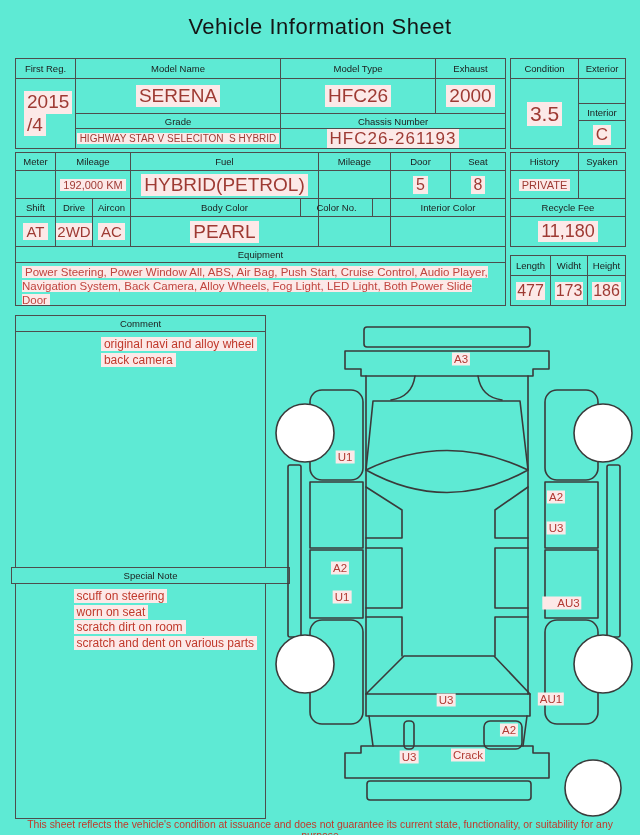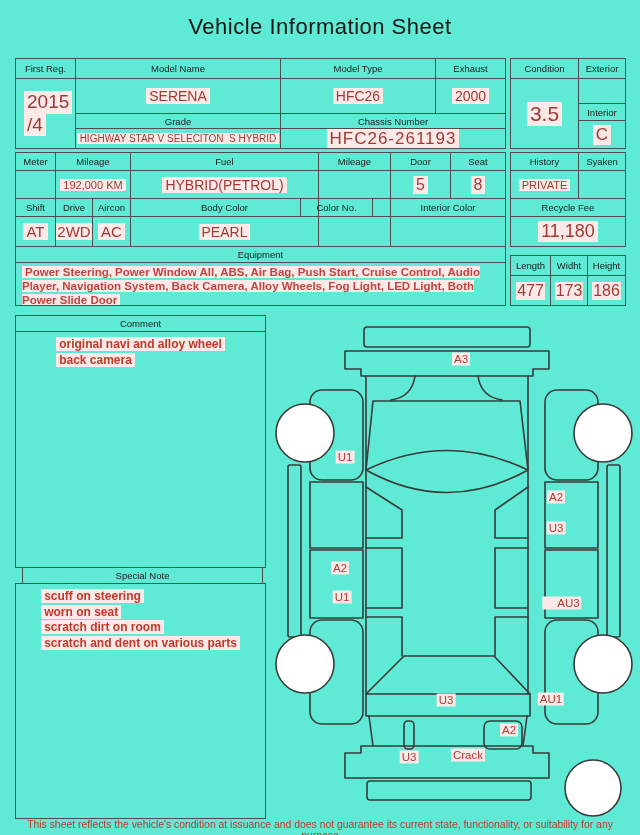--- a/index.html
+++ b/index.html
@@ -18,23 +18,23 @@
     position:absolute;left:0;top:14px;width:640px;text-align:center;
     font-size:22px;color:#151515;letter-spacing:0.5px;
   }
   .cell{
     position:absolute;box-sizing:border-box;border:1px solid var(--c-line);
     display:flex;align-items:center;justify-content:center;overflow:hidden;
   }
   .cell.h{font-size:9.5px;color:#1c1c1c;}
   .cell.v{color:var(--c-value-text);}
   .hl{background:var(--c-highlight);padding:0 3px;}
-  .left{justify-content:center;font-weight:bold;}
+  .left{justify-content:flex-end;}
   .topalign{align-items:flex-start;}
-  .big{font-size:14px;justify-content:center;}
+  .big{font-size:19px;justify-content:center;}
   .mid{font-size:15px;}
   .num{font-size:16px;color:var(--c-accent-red);}
   .firstreg{flex-direction:column;align-items:flex-start;padding-left:8px;font-size:19px;line-height:1.2;}
   .gradeval{font-size:10px;white-space:pre;}
   .chassisval{font-size:17px;letter-spacing:1px;}
   .cond{font-size:21px;}
   .smallval{font-size:11px;}
   .equiptext{
     font-size:11.5px;line-height:14px;color:#c0453f;
     padding:2px 6px;text-align:left;display:block;
@@ -181,21 +181,21 @@
       <span class="hl" style="padding:0 1px">186</span>
     </div>
 
   <div class="cell h" style="left:15px;top:315px;width:251px;height:17px">Comment</div>
   <div class="cell v topalign left" style="left:15px;top:331px;width:251px;height:237px">
     <span class="bodylines">
         <div class="tline"><span class="hl">original navi and alloy wheel</span></div>
         <div class="tline"><span class="hl">back camera</span></div>
       </span>
   </div>
-  <div class="cell h" style="left:22px;top:567px;width:241px;height:17px">Special Note</div>
+  <div class="cell h" style="left:11px;top:567px;width:279px;height:17px">Special Note</div>
   <div class="cell v topalign left" style="left:15px;top:583px;width:251px;height:236px">
     <span class="bodylines">
         <div class="tline"><span class="hl">scuff on steering</span></div>
         <div class="tline"><span class="hl">worn on seat</span></div>
         <div class="tline"><span class="hl">scratch dirt on room</span></div>
         <div class="tline"><span class="hl">scratch and dent on various parts</span></div>
       </span>
   </div>
 
   <div class="diagram">

